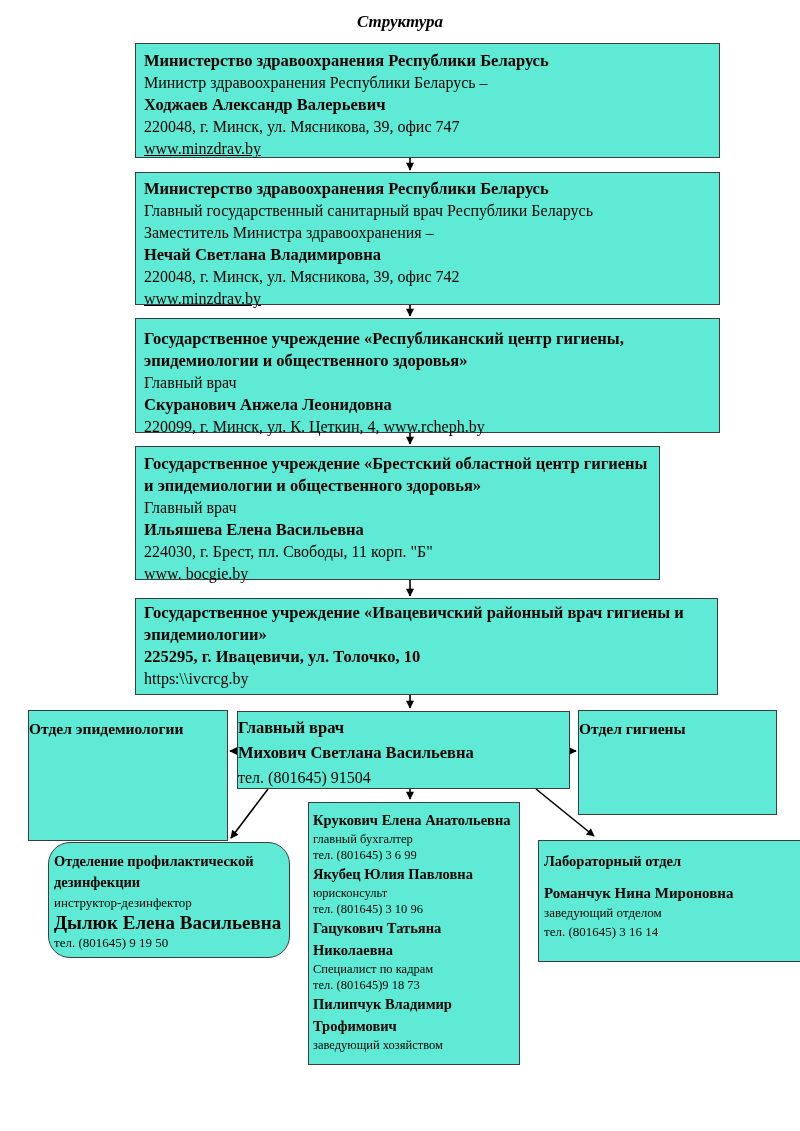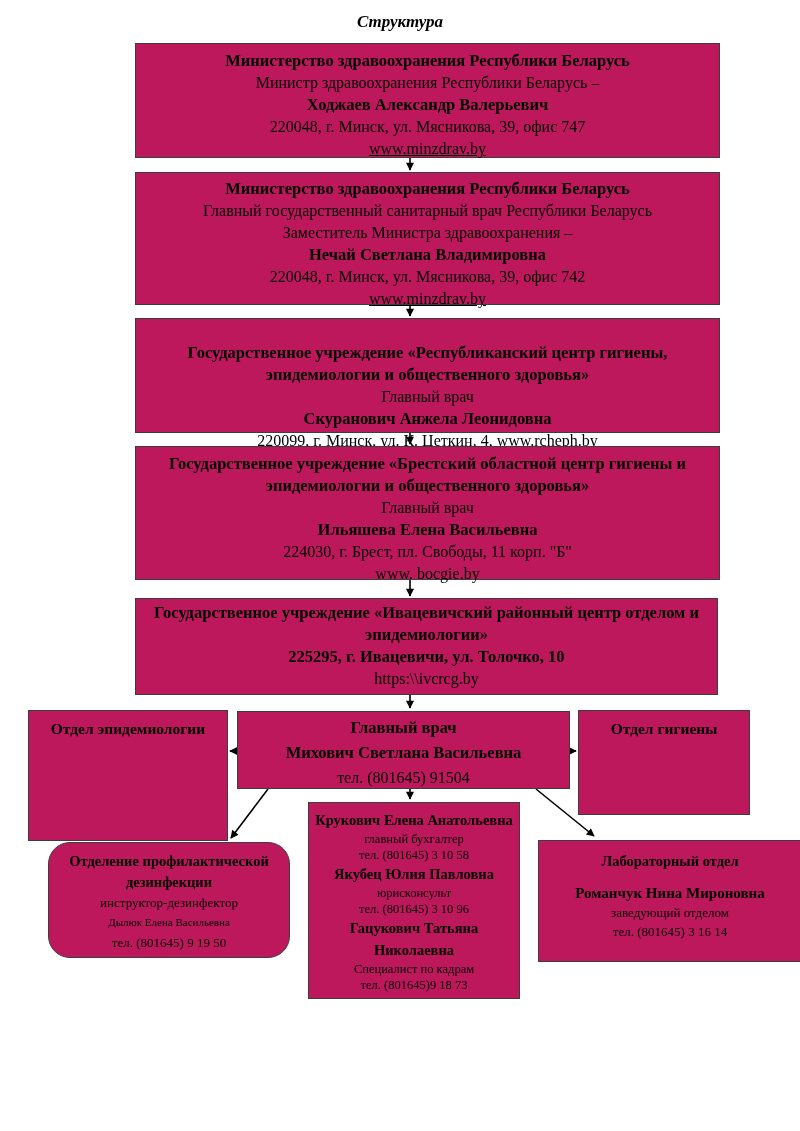--- a/index.html
+++ b/index.html
@@ -2,47 +2,47 @@
 <html><head>
 <meta charset="utf-8">
 <style>
   * { margin:0; padding:0; box-sizing:border-box; }
   html,body { background:#ffffff; }
   body { font-family:"Liberation Serif","DejaVu Serif",serif; color:#000; }
   .page { position:relative; width:800px; height:1131px; background:#fff; overflow:hidden; }
   .page-title { position:absolute; left:0; top:12px; width:800px; text-align:center;
                 font-size:17px; font-weight:bold; z-index:2;font-style:italic; }
   .svg-layer { position:absolute; left:0; top:0; width:800px; height:1131px; z-index:1; }
-  .box { position:absolute; background:#be185d; border:1.7px solid #3d3d3d; text-align:center; z-index:2; }
+  .box { position:absolute; background:#5eead4; border:1.7px solid #3d3d3d; text-align:left; z-index:2; }
   .b { font-weight:bold; }
   .u { text-decoration:underline; }
 
   
   .bigbox { font-size:16px; padding:4px 8px 0 8px; }
   .bigbox .t { font-size:16.5px; font-weight:bold; line-height:22px; }
   .bigbox .r { line-height:22px; }
   #box1 { left:135px; top:43px;  width:585px; height:115px; padding-top:6px; }
   #box2 { left:135px; top:172px; width:585px; height:133px; padding-top:5px; }
-  #box3 { left:135px; top:318px; width:585px; height:115px; padding-top:23px; }
-  #box4 { left:135px; top:446px; width:585px; height:134px; padding-top:6px; }
+  #box3 { left:135px; top:318px; width:585px; height:115px; padding-top:9px; }
+  #box4 { left:135px; top:446px; width:525px; height:134px; padding-top:6px; }
   #box5 { left:135px; top:598px; width:583px; height:97px;  padding-top:3px; }
 
   
   #box-epid  { left:28px;  top:710px; width:200px; height:131px; font-size:15.5px; padding-top:9px; }
   #box-chief { left:237px; top:711px; width:333px; height:78px;  font-size:16px; line-height:25px; padding-top:3px; }
   #box-chief .t { font-size:16.5px; font-weight:bold; }
-  #box-hyg   { left:578px; top:710px; width:172px; height:105px; font-size:15.5px; padding-top:9px; }
+  #box-hyg   { left:578px; top:710px; width:199px; height:105px; font-size:15.5px; padding-top:9px; }
 
   
   #box-disinf { left:48px; top:842px; width:242px; height:116px; padding:8px 5px 0 5px;border-radius:22px; }
   #box-disinf .t { font-size:14.5px; font-weight:bold; line-height:21px; }
   #box-disinf .r { font-size:13px; line-height:19px; }
-  #box-disinf .n { font-size:11px; font-weight:normal; line-height:21px; }
+  #box-disinf .n { font-size:19px; font-weight:bold; line-height:21px; }
 
-  #box-staff { left:308px; top:802px; width:212px; height:197px; padding:6px 4px 8px 4px; overflow:hidden; }
+  #box-staff { left:308px; top:802px; width:212px; height:263px; padding:6px 4px 8px 4px; overflow:hidden; }
   #box-staff .n { font-size:14.5px; font-weight:bold; line-height:22px; }
   #box-staff .r { font-size:12.5px; line-height:16px; }
 
   #box-lab { left:538px; top:840px; width:264px; height:122px; padding:10px 5px 0 5px; }
   #box-lab .t { font-size:14.5px; font-weight:bold; line-height:20px; margin-bottom:12px; }
   #box-lab .n { font-size:15px; font-weight:bold; line-height:20px; }
   #box-lab .r { font-size:13px; line-height:19px; }
 </style>
 </head>
 <body>
@@ -97,21 +97,21 @@
 
   <div class="box bigbox" id="box4">
     <div class="t">Государственное учреждение «Брестский областной центр гигиены и эпидемиологии и общественного здоровья»</div>
     <div class="r">Главный врач</div>
     <div class="t">Ильяшева Елена Васильевна</div>
     <div class="r">224030, г. Брест, пл. Свободы, 11 корп. "Б"</div>
     <div class="r">www. bocgie.by</div>
   </div>
 
   <div class="box bigbox" id="box5">
-    <div class="t">Государственное учреждение «Ивацевичский районный центр отделом и эпидемиологии»</div>
+    <div class="t">Государственное учреждение «Ивацевичский районный врач гигиены и эпидемиологии»</div>
     <div class="t">225295, г. Ивацевичи, ул. Толочко, 10</div>
     <div class="r">https:\\ivcrcg.by</div>
   </div>
 
   <div class="box" id="box-epid">
     <div class="b">Отдел эпидемиологии</div>
   </div>
 
   <div class="box" id="box-chief">
     <div class="t">Главный врач</div>
@@ -127,21 +127,21 @@
     <div class="t">Отделение профилактической дезинфекции</div>
     <div class="r">инструктор-дезинфектор</div>
     <div class="n">Дылюк Елена Васильевна</div>
     <div class="r">тел. (801645) 9 19 50</div>
   </div>
 
   <div class="box" id="box-staff">
     <div>
       <div class="n">Крукович Елена Анатольевна</div>
       <div class="r">главный бухгалтер</div>
-      <div class="r">тел. (801645) 3 10 58</div>
+      <div class="r">тел. (801645) 3 6 99</div>
     </div>
     <div>
       <div class="n">Якубец Юлия Павловна</div>
       <div class="r">юрисконсульт</div>
       <div class="r">тел. (801645) 3 10 96</div>
     </div>
     <div>
       <div class="n">Гацукович Татьяна Николаевна</div>
       <div class="r">Специалист по кадрам</div>
       <div class="r">тел. (801645)9 18 73</div>

